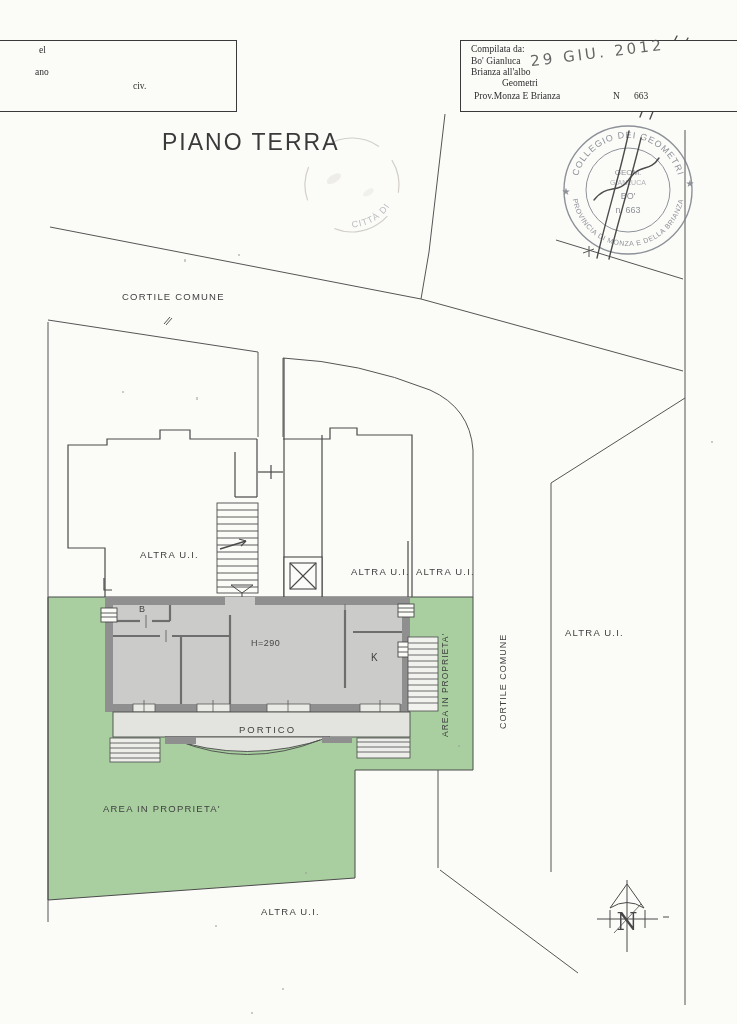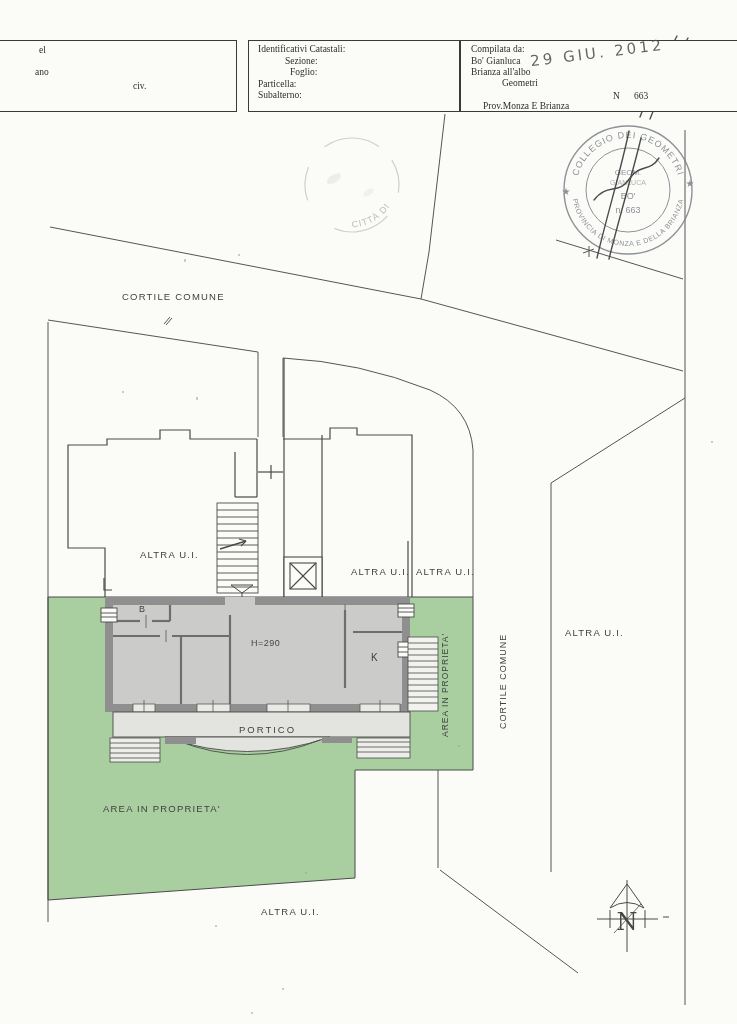--- a/index.html
+++ b/index.html
@@ -253,40 +253,34 @@
         <rect x="215" y="925" width="2" height="2"></rect>
     </g>
   </svg>
 
   <div class="hbox" id="hbox-left">
     <div class="mono habs" style="left:46px;top:4px;">el</div>
     <div class="mono habs" style="left:42px;top:26px;">ano</div>
     <div class="mono habs" style="left:140px;top:40px;">civ.</div>
   </div>
 
-  <div class="hbox" id="hbox-mid">
-    <div class="mono habs" style="left:9px;top:3px;">Identificativi Catastali:</div>
-    <div class="mono habs" style="left:36px;top:14.5px;">Sezione:</div>
-    <div class="mono habs" style="left:41px;top:26px;">Foglio:</div>
-    <div class="mono habs" style="left:9px;top:37.5px;">Particella:</div>
-    <div class="mono habs" style="left:9px;top:49px;">Subalterno:</div>
-  </div>
 
   <div class="hbox" id="hbox-right">
     <div class="mono habs" style="left:10px;top:3px;">Compilata da:</div>
     <div class="mono habs" style="left:10px;top:14.5px;">Bo' Gianluca</div>
     <div class="mono habs" style="left:10px;top:26px;">Brianza all'albo</div>
     <div class="mono habs" style="left:10px;top:37px;padding-left:31px;">Geometri</div>
-    <div class="mono habs" style="left:22px;top:50px;margin-top:10px;">Prov.Monza E Brianza</div>
+    <div class="mono habs" style="left:13px;top:50px;">Prov.Monza E Brianza</div>
     <div class="mono habs" style="left:152px;top:50px;">N</div>
     <div class="mono habs" style="left:173px;top:50px;">663</div>
   </div>
 
   <div id="date-stamp">29 GIU. 2012</div>
 
+  <div id="title">PIANO TERRA</div>
 
   <div class="plabel" style="left:122px;top:291px;">CORTILE COMUNE</div>
   <div class="plabel" style="left:140px;top:549px;">ALTRA U.I.</div>
   <div class="plabel" style="left:351px;top:566px;">ALTRA U.I.</div>
   <div class="plabel" style="left:416px;top:566px;">ALTRA U.I.</div>
   <div class="plabel" style="left:565px;top:627px;">ALTRA U.I.</div>
   <div class="plabel" style="left:261px;top:906px;">ALTRA U.I.</div>
   <div class="plabel" style="left:103px;top:803px;">AREA IN PROPRIETA'</div>
   <div class="plabel" style="left:239px;top:724px;font-size:9.5px;letter-spacing:2px;">PORTICO</div>
 

